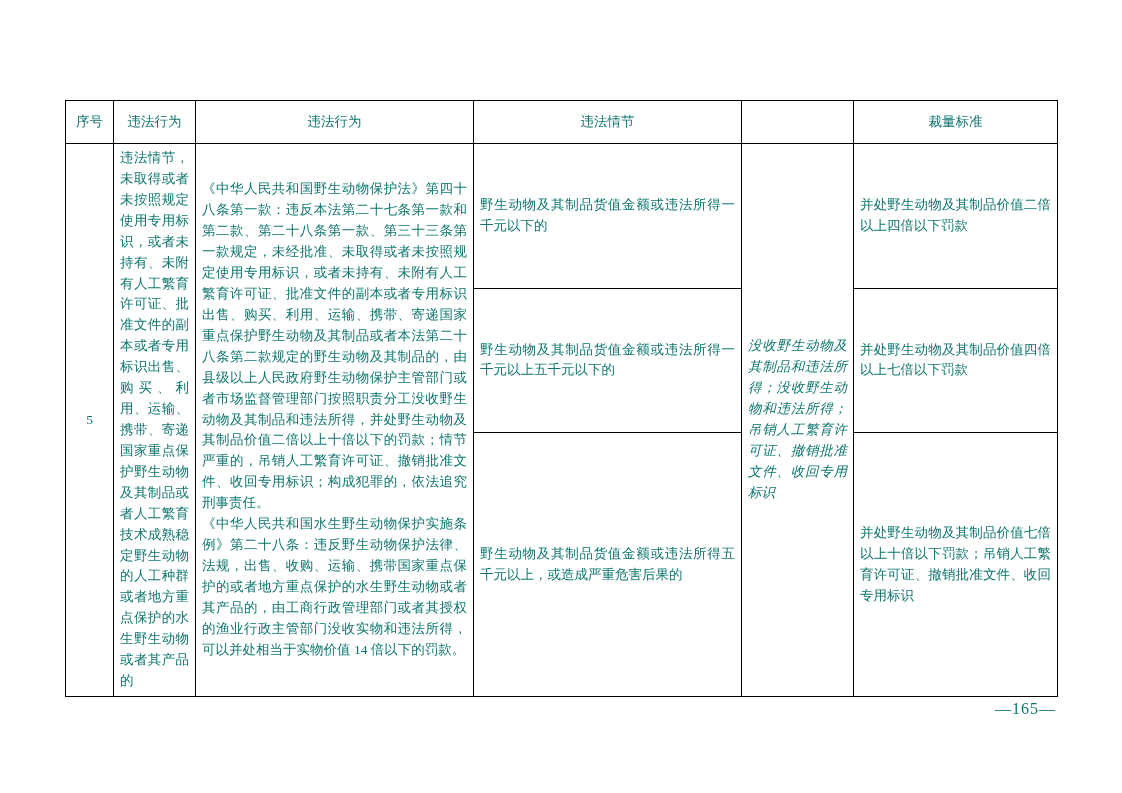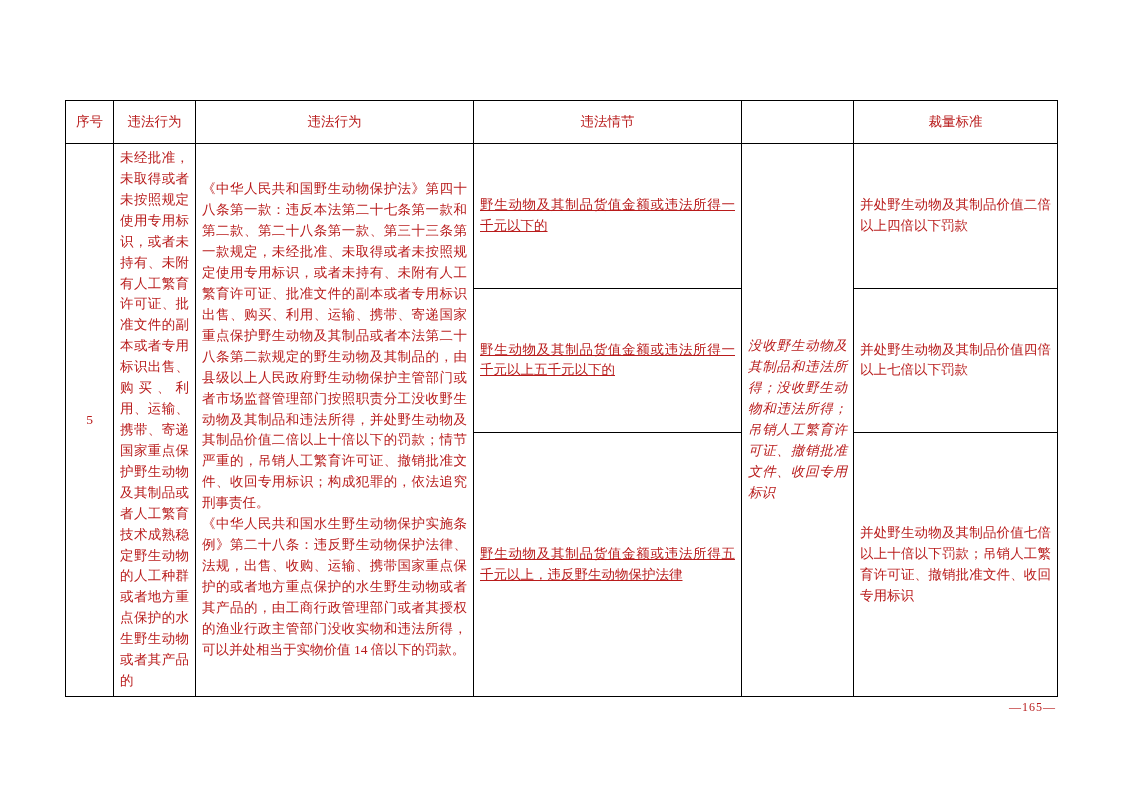--- a/index.html
+++ b/index.html
@@ -8,21 +8,21 @@
     background: #b0b0b0;
   }
   .page {
     width: 1122px;
     height: 793px;
     background: #ffffff;
     position: relative;
     margin: 0 auto;
     box-sizing: border-box;
     font-family: "Liberation Serif", "DejaVu Serif", serif;
-    color: #b91c1c;
+    color: #0f766e;
     overflow: hidden;
   }
   .sheet {
     position: absolute;
     left: 65px;
     top: 100px;
     width: 992px;
   }
   table.doc-table {
     border-collapse: collapse;
@@ -64,21 +64,20 @@
     line-height: 1.62;
     padding-left: 8px;
     padding-right: 8px;
   }
   .case-text {
     text-align: justify;
     text-align-last: left;
     line-height: 1.6;
     padding-left: 10px;
     padding-right: 10px;
-    text-decoration: underline;
   }
   .std-text {
     text-align: justify;
     text-align-last: left;
     line-height: 1.65;
     padding-left: 12px;
     padding-right: 12px;
   }
   .pen-text {
     text-align: justify;
@@ -89,21 +88,21 @@
     font-style: italic;
   }
   .seq {
     text-align: center;
     font-size: 14px;
   }
   .page-number {
     position: absolute;
     right: 66px;
     top: 700px;
-    font-size: 12px;
+    font-size: 16px;
     letter-spacing: 1px;
   }
   p { margin: 0; }
 </style>
 </head>
 <body>
 
 <div class="page">
   <div class="sheet">
     <table class="doc-table">
@@ -120,35 +119,35 @@
           <td>序号</td>
           <td>违法行为</td>
           <td>违法行为</td>
           <td>违法情节</td>
           <td></td>
           <td>裁量标准</td>
         </tr>
 
         <tr>
           <td class="seq" rowspan="3">5</td>
-          <td class="vert-narrow" rowspan="3">未经批准，未取得或者未按照规定使用专用标识，或者未持有、未附有人工繁育许可证、批准文件的副本或者专用标识出售、购买、利用、运输、携带、寄递国家重点保护野生动物及其制品或者人工繁育技术成熟稳定野生动物的人工种群或者地方重点保护的水生野生动物或者其产品的</td>
+          <td class="vert-narrow" rowspan="3">违法情节，未取得或者未按照规定使用专用标识，或者未持有、未附有人工繁育许可证、批准文件的副本或者专用标识出售、购买、利用、运输、携带、寄递国家重点保护野生动物及其制品或者人工繁育技术成熟稳定野生动物的人工种群或者地方重点保护的水生野生动物或者其产品的</td>
           <td class="basis-text" rowspan="3">
             <p>《中华人民共和国野生动物保护法》第四十八条第一款：违反本法第二十七条第一款和第二款、第二十八条第一款、第三十三条第一款规定，未经批准、未取得或者未按照规定使用专用标识，或者未持有、未附有人工繁育许可证、批准文件的副本或者专用标识出售、购买、利用、运输、携带、寄递国家重点保护野生动物及其制品或者本法第二十八条第二款规定的野生动物及其制品的，由县级以上人民政府野生动物保护主管部门或者市场监督管理部门按照职责分工没收野生动物及其制品和违法所得，并处野生动物及其制品价值二倍以上十倍以下的罚款；情节严重的，吊销人工繁育许可证、撤销批准文件、收回专用标识；构成犯罪的，依法追究刑事责任。</p>
             <p>《中华人民共和国水生野生动物保护实施条例》第二十八条：违反野生动物保护法律、法规，出售、收购、运输、携带国家重点保护的或者地方重点保护的水生野生动物或者其产品的，由工商行政管理部门或者其授权的渔业行政主管部门没收实物和违法所得，可以并处相当于实物价值 14 倍以下的罚款。</p>
           </td>
           <td class="case-text">野生动物及其制品货值金额或违法所得一千元以下的</td>
           <td class="pen-text" rowspan="3">没收野生动物及其制品和违法所得；没收野生动物和违法所得；吊销人工繁育许可证、撤销批准文件、收回专用标识</td>
           <td class="std-text">并处野生动物及其制品价值二倍以上四倍以下罚款</td>
         </tr>
         <tr>
           <td class="case-text">野生动物及其制品货值金额或违法所得一千元以上五千元以下的</td>
           <td class="std-text">并处野生动物及其制品价值四倍以上七倍以下罚款</td>
         </tr>
         <tr>
-          <td class="case-text">野生动物及其制品货值金额或违法所得五千元以上，违反野生动物保护法律</td>
+          <td class="case-text">野生动物及其制品货值金额或违法所得五千元以上，或造成严重危害后果的</td>
           <td class="std-text">并处野生动物及其制品价值七倍以上十倍以下罚款；吊销人工繁育许可证、撤销批准文件、收回专用标识</td>
         </tr>
       </tbody>
     </table>
   </div>
 
   <div class="page-number">—165—</div>
 </div>
 
 </body></html>

